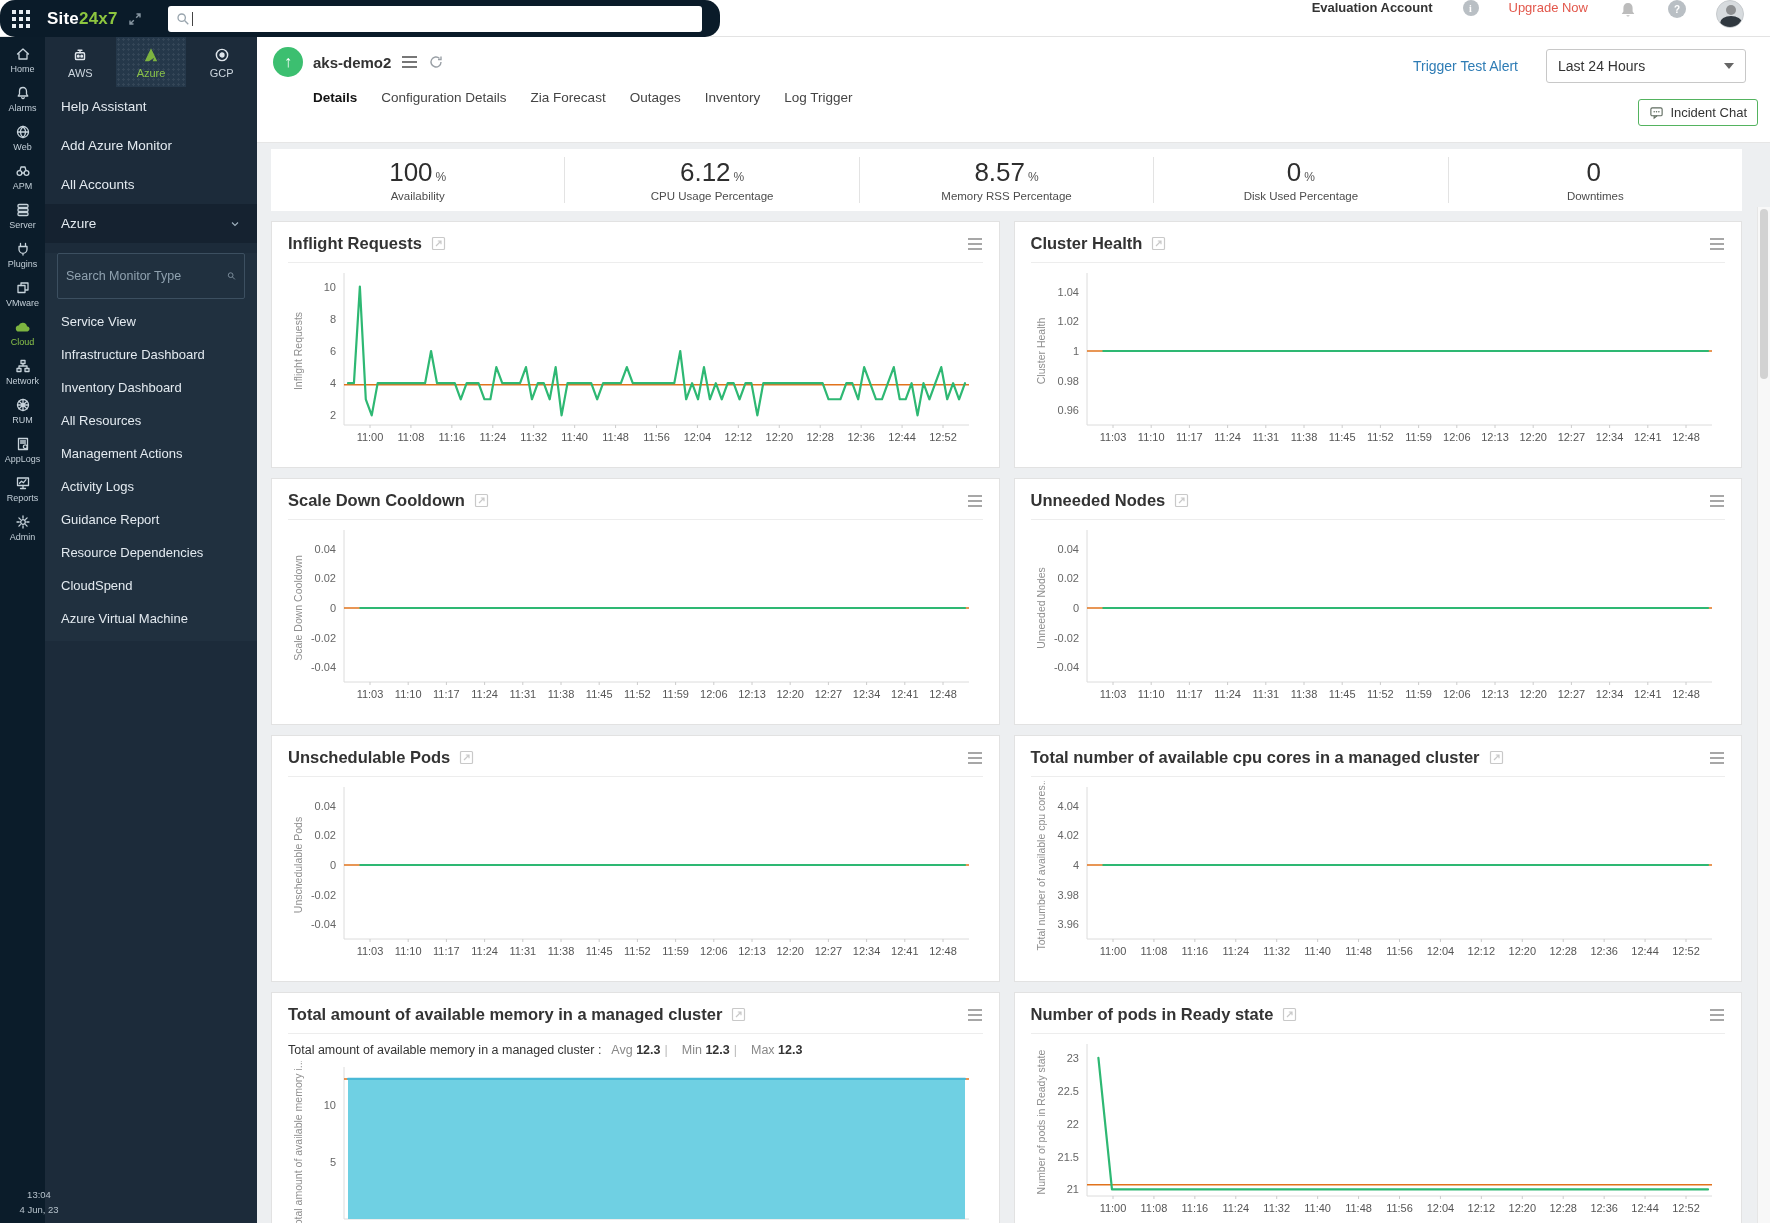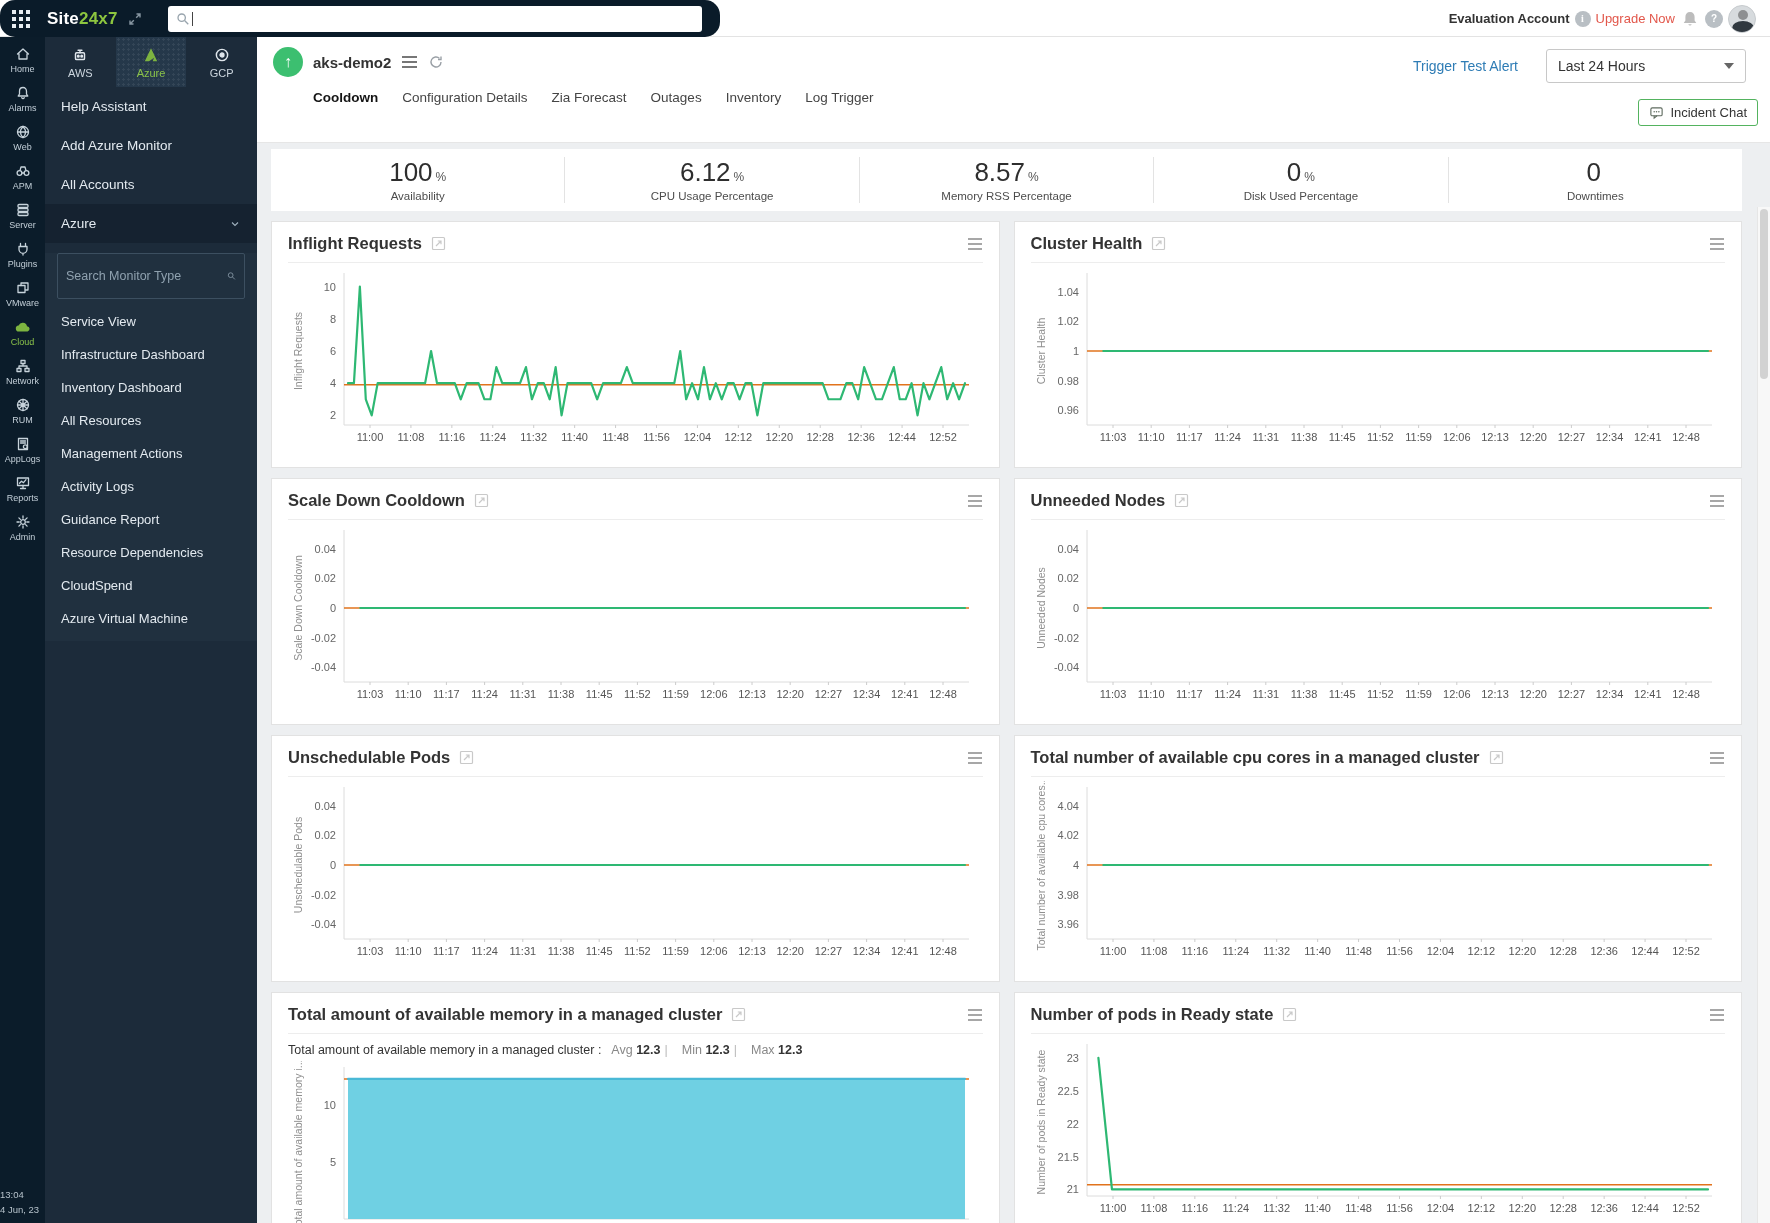--- a/index.html
+++ b/index.html
@@ -8,37 +8,37 @@
   
   .topbar { position:relative; height:37px; background:#fff; border-bottom:1px solid #e3e3e3; }
   .topbar-dark { position:absolute; left:0; top:0; width:720px; height:37px; background:#0a1b29; display:flex; align-items:center;border-radius:15px; }
   .grid-icon { width:20px; height:20px; margin-left:11px; cursor:pointer; }
   .logo { margin-left:16px; font-size:17px; font-weight:700; color:#fff; letter-spacing:.2px; cursor:pointer; }
   .logo .lg { color:#8dc63f; }
   .expand-top { margin-left:10px; cursor:pointer; }
   .searchbox { margin-left:26px; width:534px; height:26px; background:#fff; border-radius:3px; display:flex; align-items:center; padding:0 8px; }
   .searchbox input { border:none; outline:none; flex:1; font-size:13px; color:#333; background:transparent; }
   .search-caret { width:1px; height:14px; background:#444; margin-left:2px; }
-  .topbar-right { position:absolute; right:0; top:0; height:37px; display:flex; align-items:center; gap:5px; padding-right:14px; }
+  .topbar-right { position:absolute; right:0; top:0; height:37px; display:flex; gap:30px; padding-right:26px; }
   .acct-label { font-size:13px; font-weight:700; color:#333; }
   .circle-ic { width:16px; height:16px; border-radius:50%; background:#b9bfc4; color:#fff; font-size:10px; font-weight:700; display:flex; align-items:center; justify-content:center; cursor:pointer; }
   .upgrade { font-size:13px; color:#e2574b; cursor:pointer; text-decoration:none; }
   .avatar { width:28px; height:28px; border-radius:50%; background:#d7dbde; overflow:hidden; position:relative; cursor:pointer; border:1px solid #c7cbce;}
   .avatar .head { position:absolute; left:9px; top:4px; width:10px; height:10px; border-radius:50%; background:#8d8f91; }
   .avatar .body { position:absolute; left:3px; top:15px; width:22px; height:14px; border-radius:50% 50% 0 0; background:#30383f; }
 
   
   .layout { display:flex; height:1186px; }
 
   
   .rail { width:45px; background:#0b1c2a; position:relative; padding-top:4px; flex-shrink:0; }
   .rail-item { width:100%; padding:5px 0 6px; text-align:center; color:#c3cfd8; font-size:9px; cursor:pointer; }
   .rail-item svg { display:block; margin:0 auto 2px; }
   .rail-item.active { color:#8bc34a; }
-  .rail-clock { position:absolute; left:0; bottom:6px; width:54px; text-align:left; font-size:9.5px; color:#b6c2cb; line-height:1.6; }
+  .rail-clock { position:absolute; left:12px; bottom:6px; width:54px; text-align:center; font-size:9.5px; color:#b6c2cb; line-height:1.6; }
 
   
   .subnav { width:212px; background:#1c2b3a; flex-shrink:0; color:#e3eaf0; }
   .subnav-tabs { display:flex; height:50px; }
   .subnav-tab { flex:1; display:flex; flex-direction:column; align-items:center; justify-content:center; gap:3px; font-size:11px; color:#ccd6de; cursor:pointer; }
   .subnav-tab.active { background-color:#25384a; background-image:radial-gradient(rgba(255,255,255,.07) 1px, transparent 1.2px); background-size:5px 5px; color:#8bc34a; }
   .subnav-item { padding:12px 16px; font-size:13.5px; cursor:pointer; }
   .section-row { padding:12px 16px; font-size:13.5px; background:#152230; display:flex; align-items:center; justify-content:space-between; cursor:pointer; }
   .azure-panel { background:#20303f; padding-bottom:6px; }
   .monitor-search { margin:10px 12px 6px; height:46px; border:1px solid #3c4f60; border-radius:2px; display:flex; align-items:center; padding:0 8px; }
@@ -313,21 +313,21 @@
         <svg class="title-ic" width="17" height="14" viewBox="0 0 17 14">
             <g stroke="#777" stroke-width="1.8">
               <path d="M1 2h15M1 7h15M1 12h15"></path>
             </g>
           </svg>
         <svg class="title-ic" width="16" height="16" viewBox="0 0 16 16">
             <path d="M13 8A5 5 0 1 1 11.5 4.4M13 2.6v3h-3" stroke="#9aa0a6" stroke-width="1.4" fill="none"></path>
           </svg>
       </div>
       <div class="tabs-row">
-        <span class="tab active">Cooldown</span>
+        <span class="tab active">Details</span>
         <span class="tab">Configuration Details</span>
         <span class="tab">Zia Forecast</span>
         <span class="tab">Outages</span>
         <span class="tab">Inventory</span>
         <span class="tab">Log Trigger</span>
       </div>
       <div class="head-right">
         <a class="trigger-link">Trigger Test Alert</a>
         <div class="range-select">
           <span>Last 24 Hours</span>

